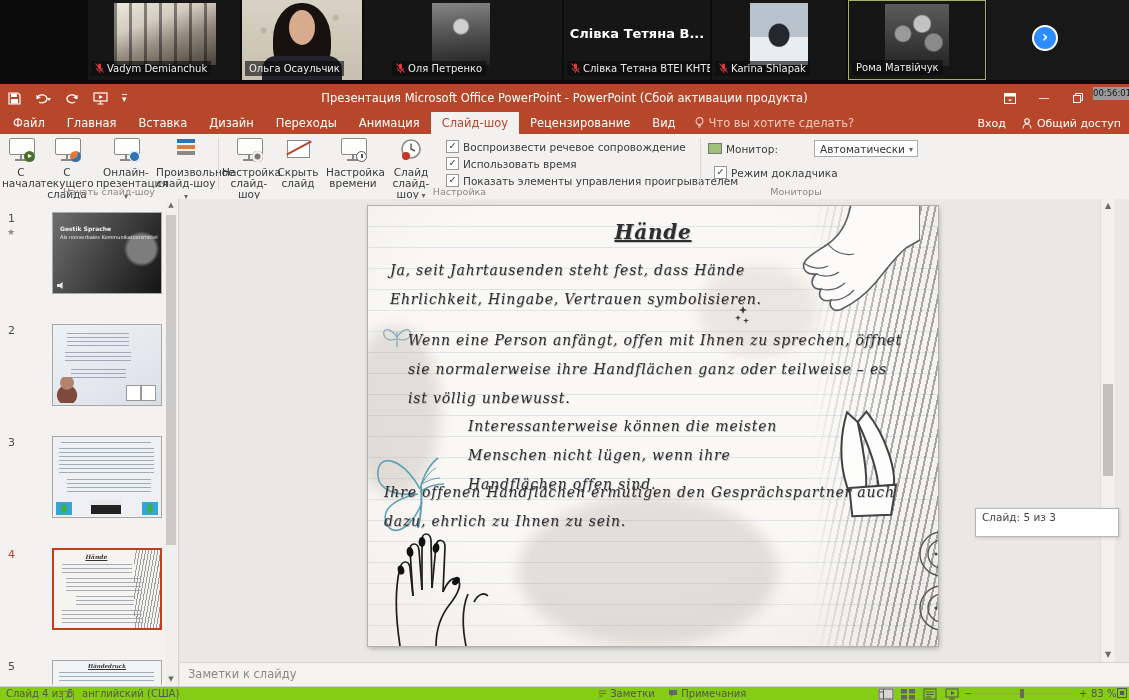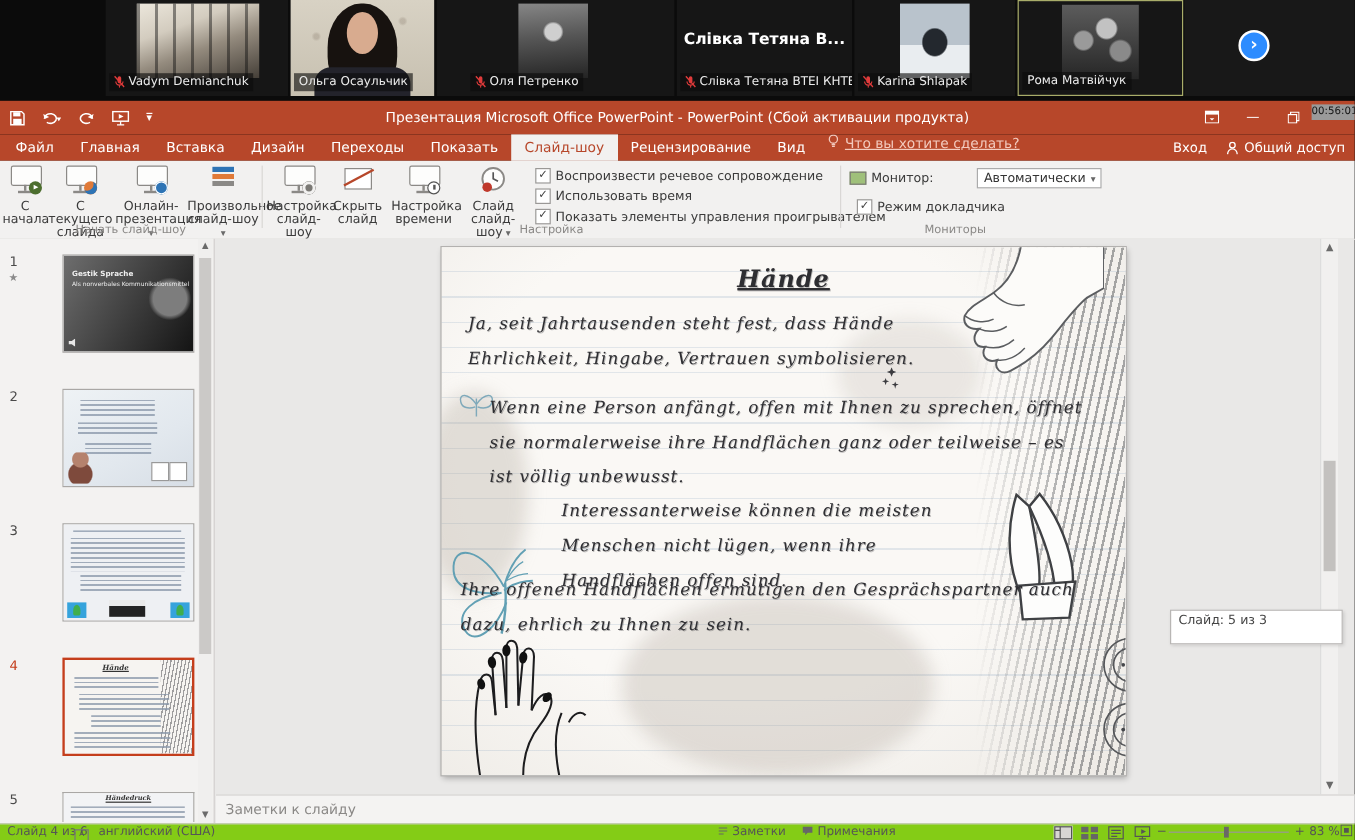--- a/index.html
+++ b/index.html
@@ -54,21 +54,21 @@
   .title-text{position:absolute;left:0;top:0;width:100%;text-align:center;font-size:11.5px;line-height:28px;color:#fff;}
   .wc{position:absolute;right:0;top:0;height:28px;display:flex;}
   .wc span{width:34px;text-align:center;line-height:28px;font-size:11px;color:#fff;}
   .timer{position:absolute;right:0;top:3px;width:36px;height:13px;background:#9a9a9a;color:#151515;
          font-size:8.5px;line-height:13px;text-align:center;z-index:60;}
 
   
   .tabs{position:absolute;left:0;top:112px;width:1129px;height:22px;background:#b7472a;display:flex;padding-left:2px;box-sizing:border-box;}
   .tab{padding:0 11px;line-height:22px;font-size:11.5px;color:#fff;white-space:nowrap;cursor:pointer;}
   .tab.active{background:#f2f1f0;color:#b7472a;}
-  .tellme{display:flex;gap:5px;color:#f3cabe;font-size:11.5px;padding-left:8px;cursor:pointer;text-decoration:underline;}
+  .tellme{display:flex;align-items:center;gap:5px;color:#f3cabe;font-size:11.5px;padding-left:8px;cursor:pointer;}
   .tabs-right{position:absolute;right:8px;top:112px;height:22px;display:flex;align-items:center;gap:16px;color:#fff;font-size:11px;z-index:5;}
   .tabs-right .item{display:flex;align-items:center;gap:5px;cursor:pointer;}
 
   
   .ribbon{position:absolute;left:0;top:134px;width:1129px;height:65px;background:#f2f1f0;border-bottom:1px solid #c8c6c4;box-sizing:content-box;}
   .rbtn{position:absolute;top:2px;text-align:center;color:#3b3b3b;font-size:10.5px;line-height:11px;cursor:pointer;}
   .ricon{display:block;margin:0 auto 3px auto;width:30px;height:28px;position:relative;}
   .screen{position:absolute;left:3px;top:2px;width:24px;height:15px;border:1.5px solid #8b8986;border-radius:2px;background:#fdfdfc;}
   .stand{position:absolute;left:14px;top:18px;width:2px;height:5px;background:#8b8986;}
   .foot{position:absolute;left:9px;top:23px;width:12px;height:2px;background:#8b8986;}
@@ -292,21 +292,21 @@
     </div>
     <div class="timer">00:56:01</div>
   </div>
 
   <div class="tabs">
     <span class="tab">Файл</span>
     <span class="tab">Главная</span>
     <span class="tab">Вставка</span>
     <span class="tab">Дизайн</span>
     <span class="tab">Переходы</span>
-    <span class="tab">Показать</span>
+    <span class="tab">Анимация</span>
     <span class="tab active">Слайд-шоу</span>
     <span class="tab">Рецензирование</span>
     <span class="tab">Вид</span>
     <span class="tellme">
       <svg width="9" height="12" viewBox="0 0 9 12">
           <circle cx="4.5" cy="4" r="3.4" fill="none" stroke="#f3cabe" stroke-width="1.1"></circle>
           <path d="M3 8.5 h3 M3.3 10 h2.4" stroke="#f3cabe" stroke-width="1.1"></path>
         </svg>
       <span>Что вы хотите сделать?</span>
     </span>

